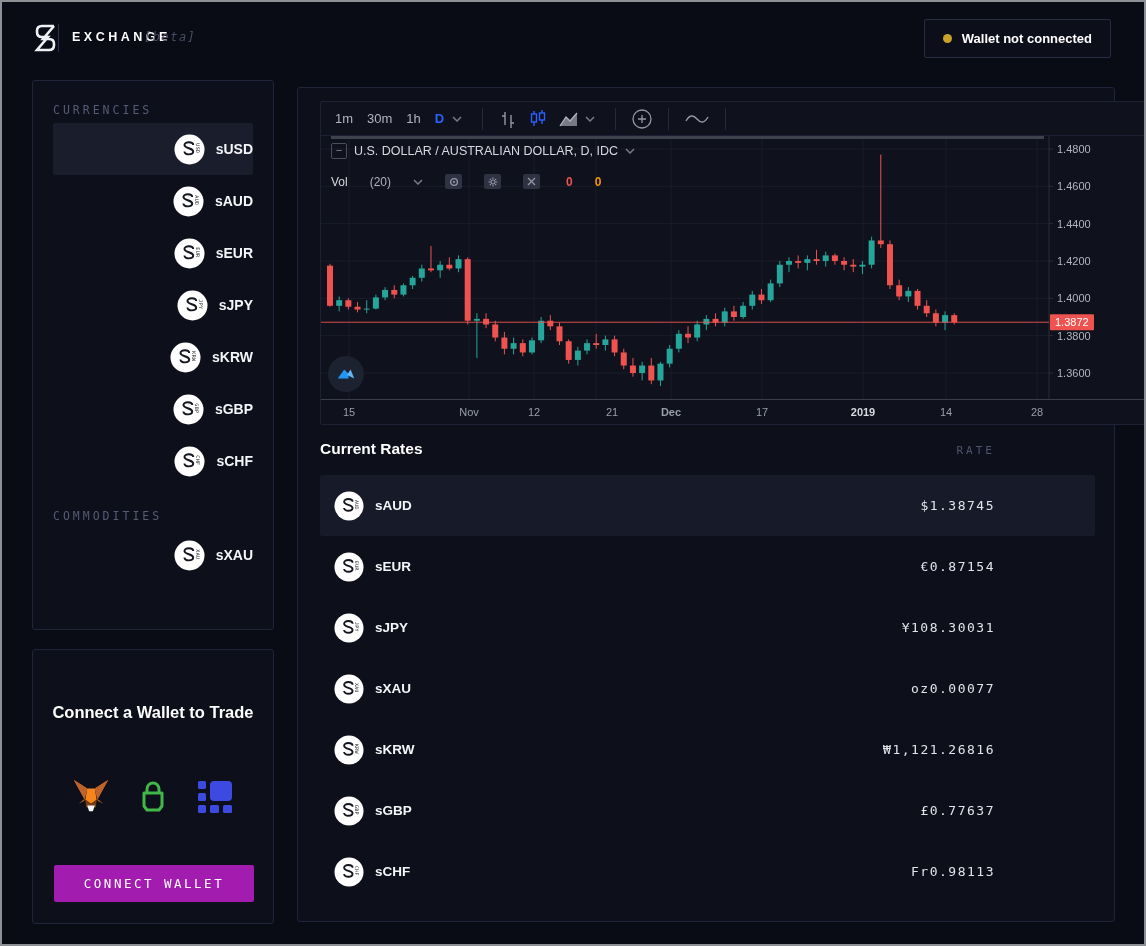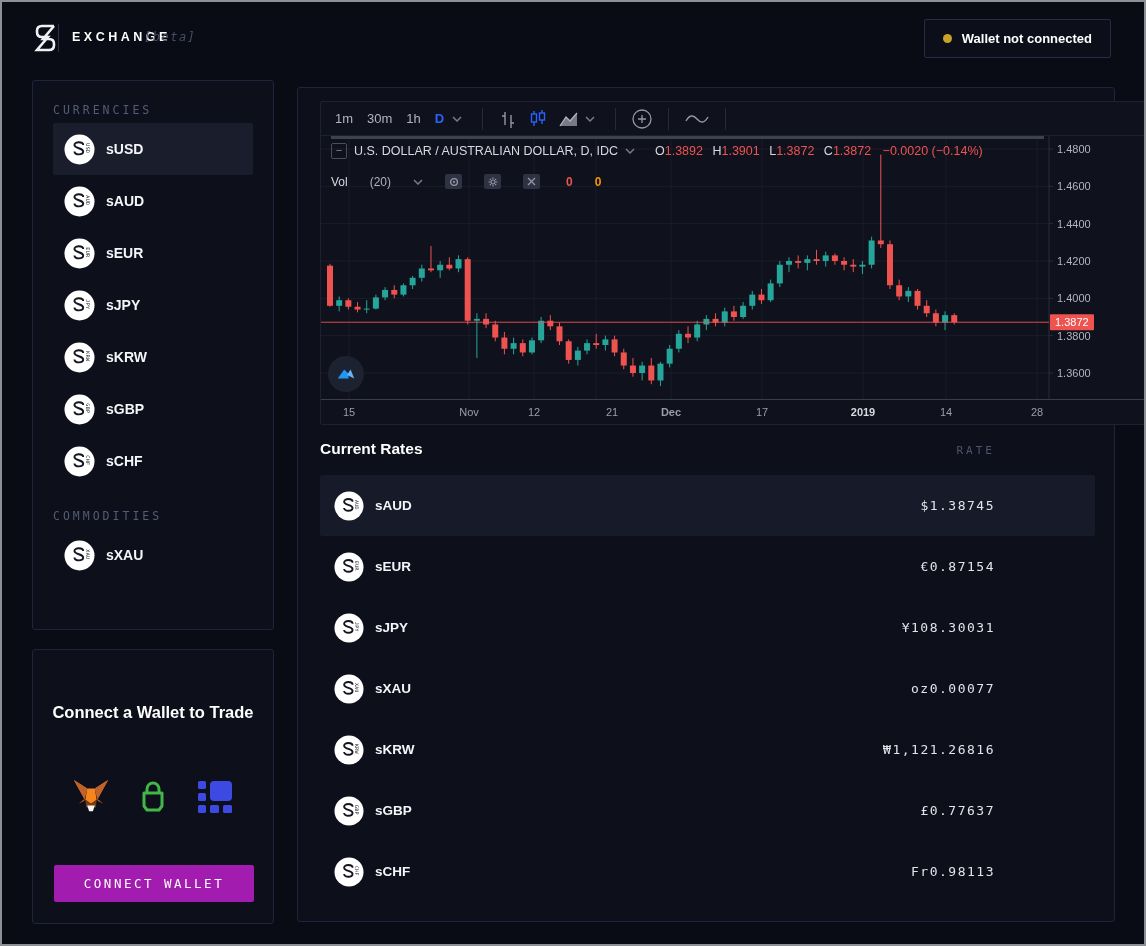--- a/index.html
+++ b/index.html
@@ -25,21 +25,21 @@
     border:1px solid #20243a;border-radius:3px;}
   #sidebar{left:30px;top:78px;width:242px;height:550px;}
   #wallet-panel{left:30px;top:647px;width:242px;height:275px;}
   #main-panel{left:295px;top:85px;width:818px;height:835px;}
 
   
   .side-section{margin:22px 0 6px 20px;font-size:11.5px;letter-spacing:3px;
     color:#565b76;font-family:"DejaVu Sans Mono",monospace;}
   .side-list{display:flex;flex-direction:column;}
   .side-item{margin:0 20px;height:52px;display:flex;align-items:center;gap:11px;
-    padding-left:11px;border-radius:2px;cursor:pointer;}
+    padding-left:11px;border-radius:2px;cursor:pointer;justify-content:flex-end;}
   .side-item.selected{background:#1a1d2c;}
   .side-item .lbl{font-size:14px;font-weight:bold;color:#f4f5f8;}
 
   
   .wp-title{position:absolute;top:52px;left:0;width:100%;text-align:center;
     font-size:16.5px;font-weight:bold;line-height:21px;color:#fff;}
   .wp-icons{position:absolute;top:128px;left:0;width:100%;display:flex;
     justify-content:center;gap:24px;align-items:center;}
   .wp-icon{width:38px;height:38px;display:flex;align-items:center;justify-content:center;cursor:pointer;}
   .wp-btn{position:absolute;left:21px;top:215px;width:200px;height:37px;border:none;
@@ -443,27 +443,20 @@
             <text x="734" y="190.226976" font-size="11" fill="#ffffff" font-family="Liberation Sans, sans-serif">1.3872</text>
           </svg>
         <div class="load-strip"></div>
         <div class="tv-legend">
           <span class="minus-box">−</span>
           <span>U.S. DOLLAR / AUSTRALIAN DOLLAR, D, IDC</span>
           <svg width="10" height="6" viewBox="0 0 10 6">
               <polyline points="1,1 5,5 9,1" fill="none" stroke="#787b86" stroke-width="1.5"></polyline>
             </svg>
           <span style="width:6px"></span>
-          <span class="vals">
-            <span class="k">O</span><span>1.3892</span>
-            <span class="k" style="margin-left:6px">H</span><span>1.3901</span>
-            <span class="k" style="margin-left:6px">L</span><span>1.3872</span>
-            <span class="k" style="margin-left:6px">C</span><span>1.3872</span>
-            <span style="margin-left:8px">−0.0020 (−0.14%)</span>
-          </span>
         </div>
         <div class="tv-vol">
           <span>Vol</span>
           <span style="color:#aeb1bc">(20)</span>
           <svg width="10" height="6" viewBox="0 0 10 6">
               <polyline points="1,1 5,5 9,1" fill="none" stroke="#787b86" stroke-width="1.5"></polyline>
             </svg>
           <span class="vol-ic">
             <svg width="10" height="10" viewBox="0 0 10 10">
                 <circle cx="5" cy="5" r="3.4" fill="none" stroke="#9598a5" stroke-width="1.3"></circle>

